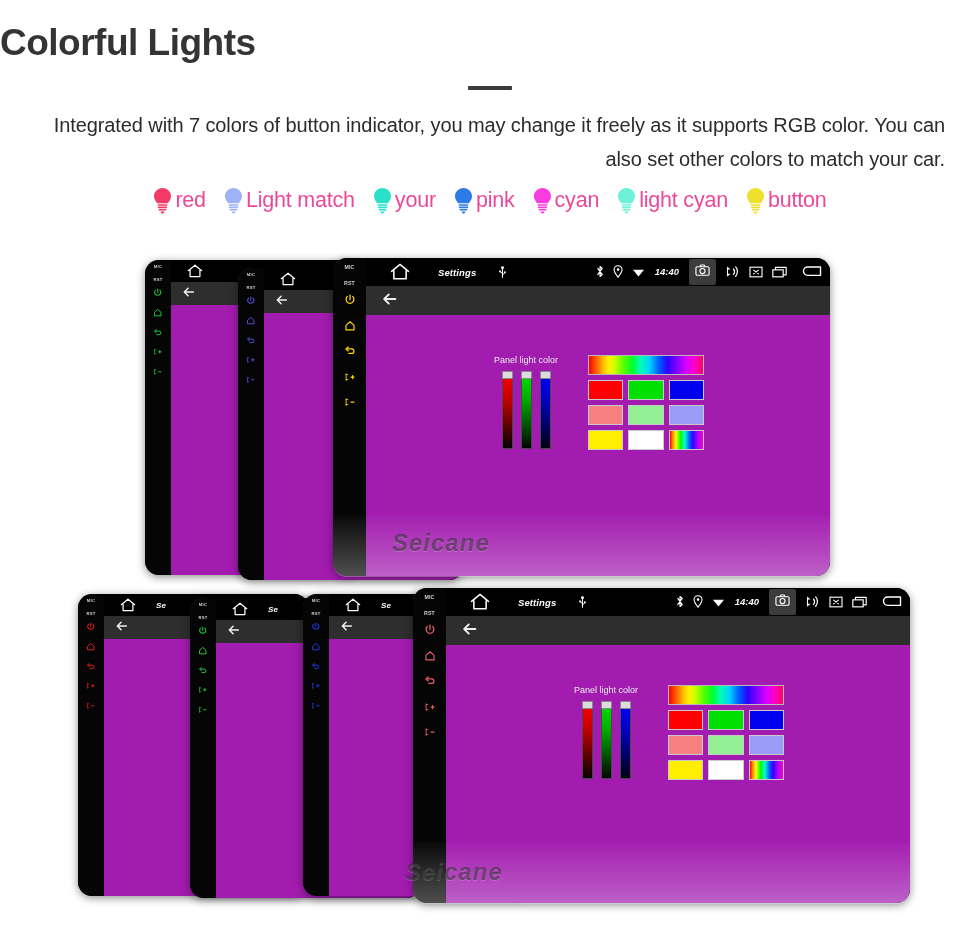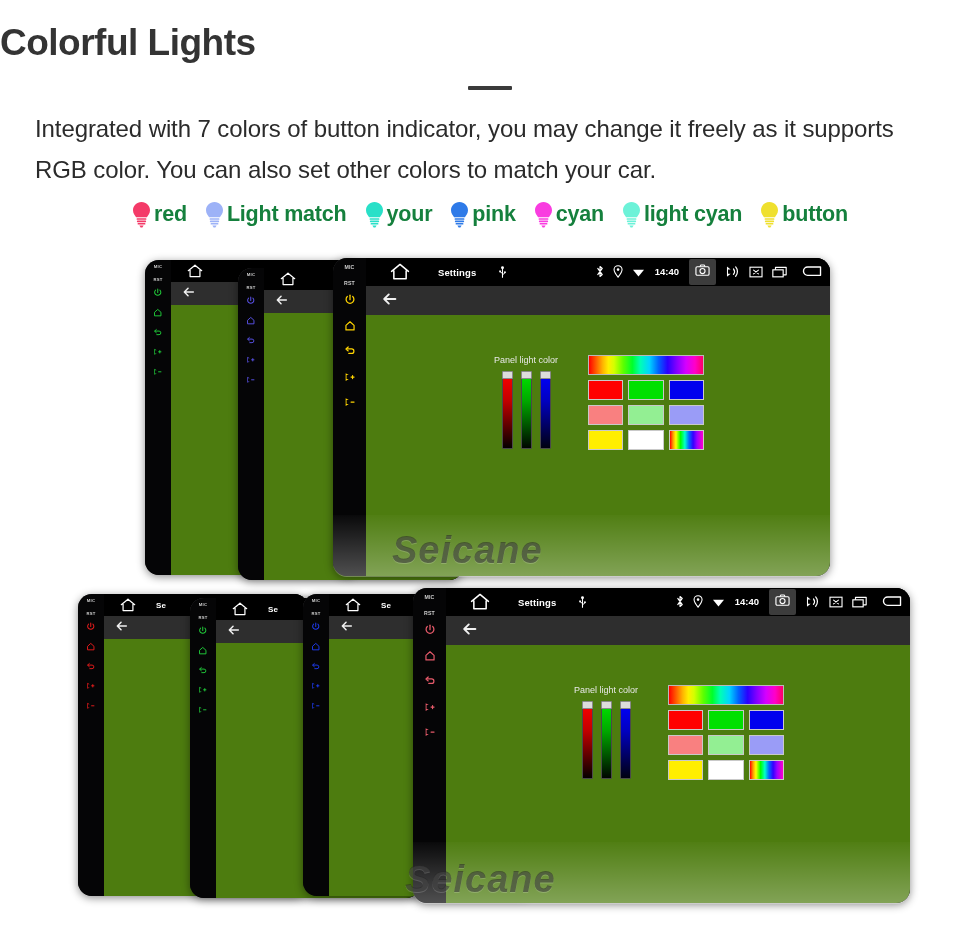--- a/index.html
+++ b/index.html
@@ -25,22 +25,22 @@
 
   .title-divider {
     width: 44px;
     height: 4px;
     background: #3a3a3a;
     margin: 22px auto 0 auto;
     border-radius: 1px;
   }
 
   .subtitle {
-    text-align: left;
-    font-size: 24px;
+    text-align: right;
+    font-size: 20px;
     color: #2b2b2b;
     line-height: 1.72;
     margin: 18px auto 4px auto;
     width: 910px;
     letter-spacing: -0.1px;
   }
 
   
   .legend-row {
     display: flex;
@@ -52,23 +52,22 @@
 
   .legend-item {
     display: flex;
     align-items: center;
     gap: 3px;
     padding: 0 9px;
   }
 
   .legend-label {
     font-size: 21.5px;
-    color: #15803d;
+    color: #ec4899;
     letter-spacing: -0.2px;
-    font-weight: bold;
   }
 
   .bulb-svg { display: block; }
 
   
   .unit-group {
     position: absolute;
   }
   #group-top  { left: 0px; top: 250px; width: 980px; height: 340px; }
   #group-bottom { left: 0px; top: 580px; width: 980px; height: 350px; }
@@ -127,20 +126,21 @@
 
   .status-bar {
     height: 22px;
     flex: 0 0 auto;
     background: #000;
     display: flex;
     align-items: center;
     position: relative;
     padding: 0 6px;
     white-space: nowrap;
+    font-style: italic;
   }
   .unit.big .status-bar { height: 28px; padding: 0 8px; }
 
   .sb-home { margin-left: 10px; display:flex; align-items:center; }
   .unit.big .sb-home { margin-left: 16px; }
 
   .sb-title {
     font-size: 8px;
     font-weight: bold;
     color: #ffffff;
@@ -185,21 +185,21 @@
     background: #2e2e2e;
     display: flex;
     align-items: center;
     padding-left: 10px;
   }
   .unit.big .app-bar { height: 29px; padding-left: 14px; }
 
   
   .app-body {
     flex: 1 1 auto;
-    background: #4d7c0f;
+    background: #a21caf;
     position: relative;
   }
 
   
   .picker {
     position: absolute;
     display: flex;
     align-items: flex-start;
   }
 
@@ -268,21 +268,21 @@
     background: linear-gradient(to right,
       #ff0000 0%, #ff9900 9%, #ffff00 18%, #00ff00 32%,
       #00ffcc 45%, #0066ff 58%, #3300ff 70%, #9900ff 82%, #ff00cc 100%);
   }
 
   
   .watermark {
     position: absolute;
     font-style: italic;
     font-weight: bold;
-    font-size: 38px;
+    font-size: 24px;
     color: rgba(40,40,40,0.55);
     letter-spacing: 1px;
     pointer-events: none;
     z-index: 60;
     text-shadow: 0 1px 0 rgba(255,255,255,0.18);
   }
 
   
   .sheen {
     position: absolute;

